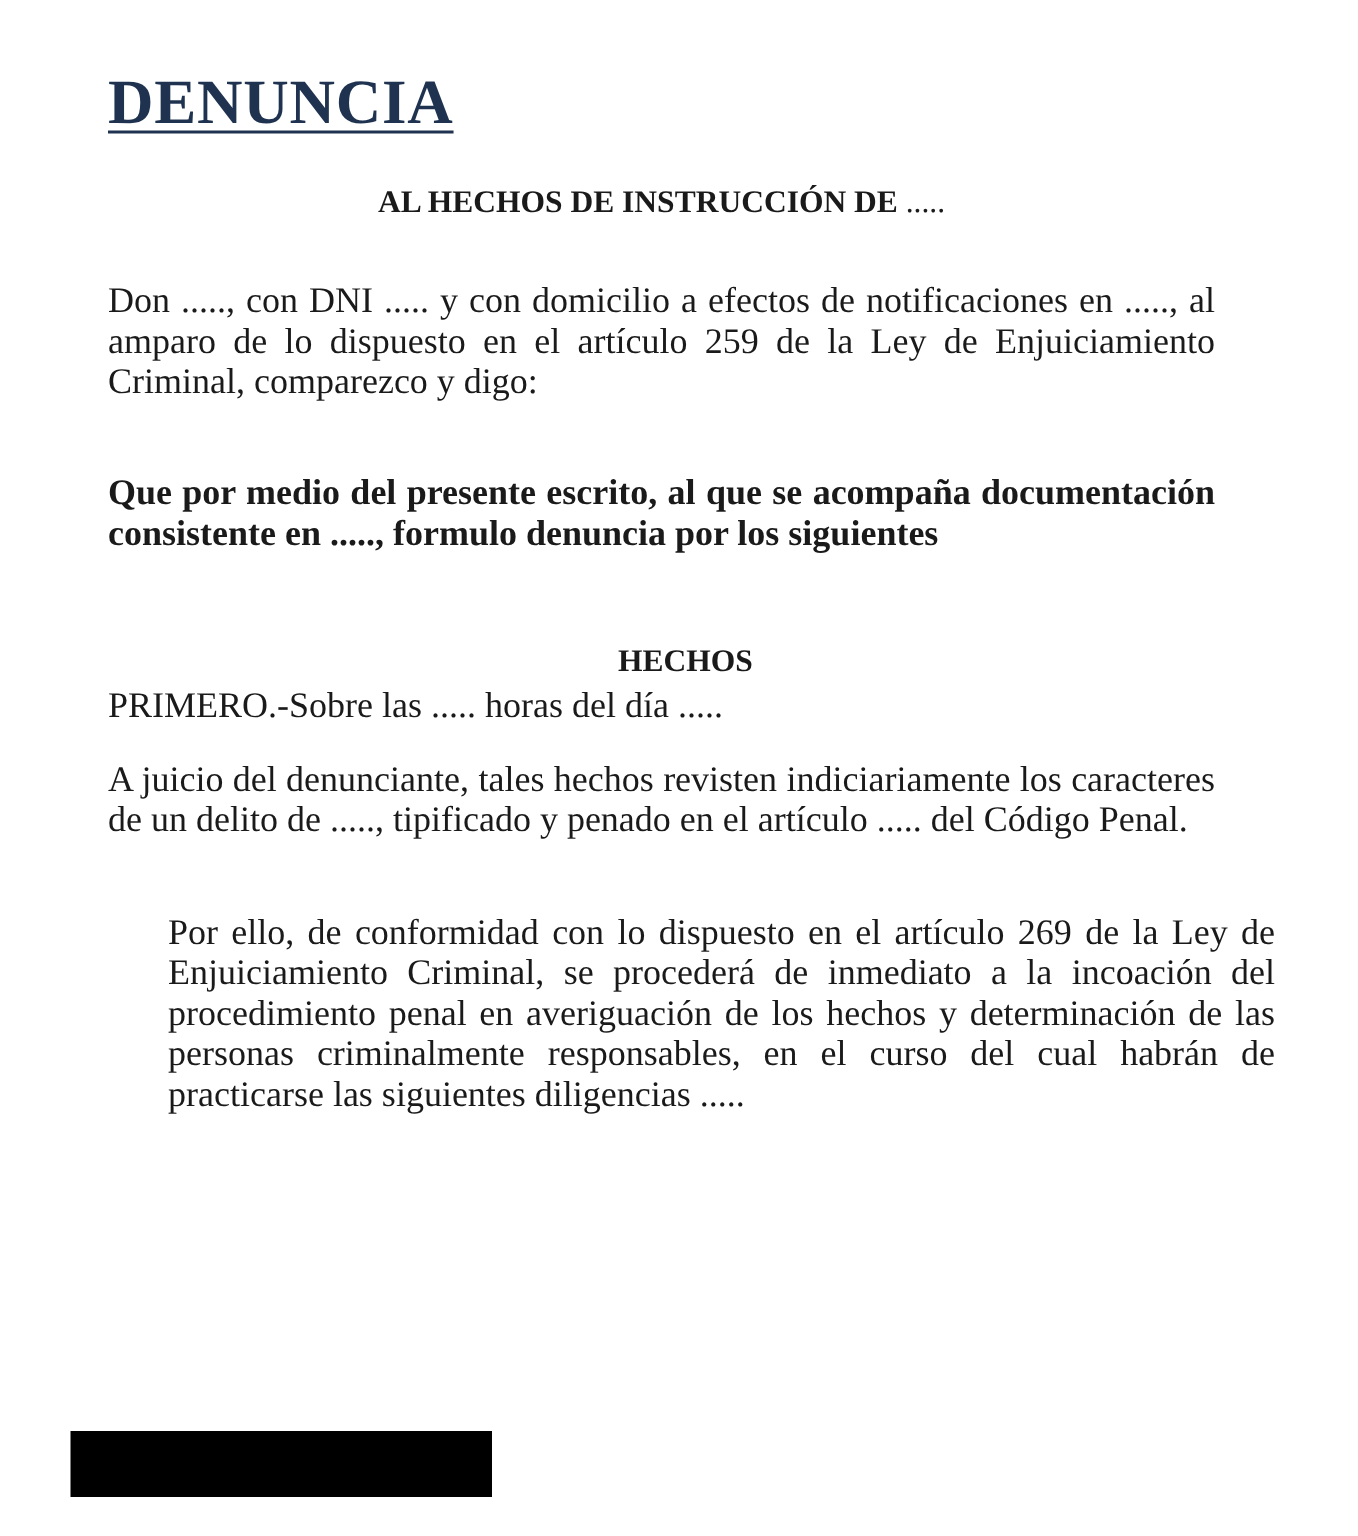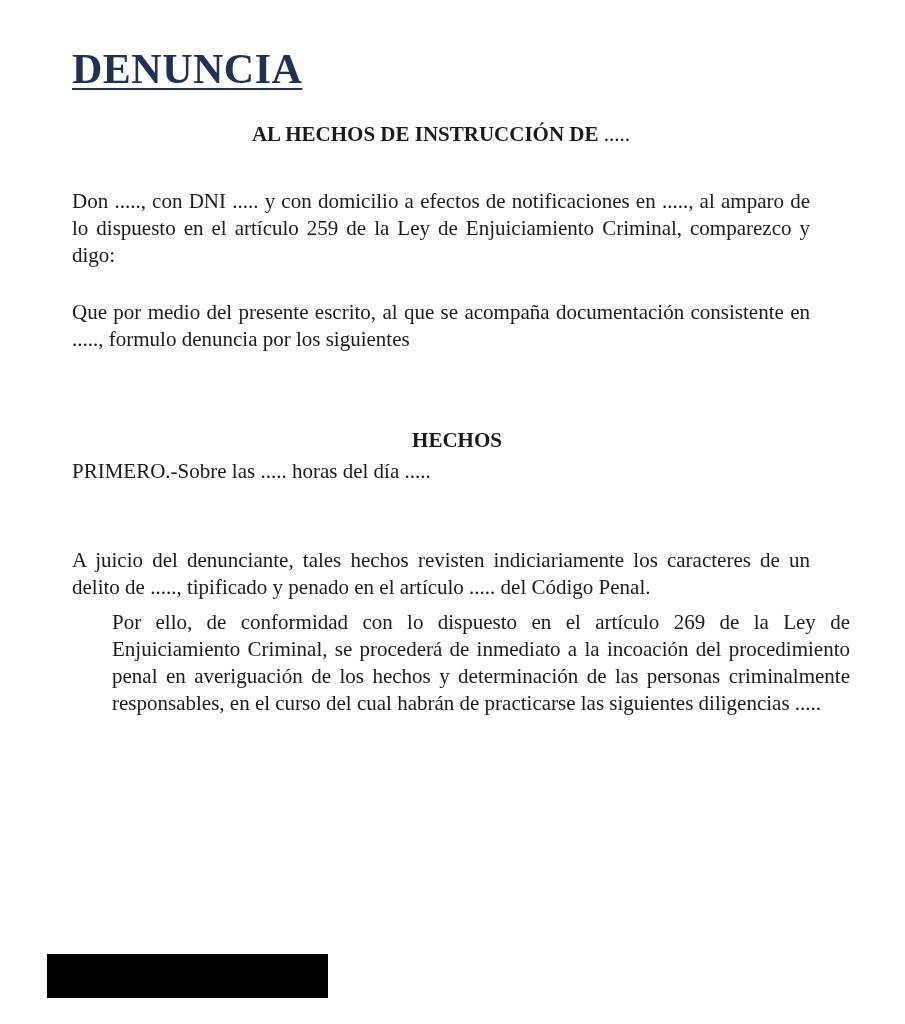--- a/index.html
+++ b/index.html
@@ -44,21 +44,21 @@
       font-size: 21px;
       line-height: 28px;
       padding-left: 0;
     }
     .addressee .bold { font-weight: bold; }
     .para {
       position: absolute;
       left: 72px;
       width: 738px;
       margin: 0;
-      font-size: 21px;
+      font-size: 24px;
       line-height: 27px;
       text-align: justify;
     }
     .para.last-left { text-align-last: left; }
     .heading-center {
       position: absolute;
       left: 72px;
       width: 738px;
       text-align: center;
       font-size: 21px;
@@ -81,27 +81,27 @@
 <div class="page">
 
   <h1 class="doc-title">DENUNCIA</h1>
 
   <div class="addressee">
     <span class="bold">AL HECHOS DE INSTRUCCIÓN DE</span><span> .....</span>
   </div>
 
   <p class="para last-left" style="top:188px;">Don ....., con DNI ..... y con domicilio a efectos de notificaciones en ....., al amparo de lo dispuesto en el artículo 259 de la Ley de Enjuiciamiento Criminal, comparezco y digo:</p>
 
-  <p class="para last-left" style="top:299px;">Que por medio del presente escrito, al que se acompaña documentación consistente en ....., formulo denuncia por los siguientes</p>
+  <p class="para last-left" style="top:316px;font-weight:bold;">Que por medio del presente escrito, al que se acompaña documentación consistente en ....., formulo denuncia por los siguientes</p>
 
   <h2 class="heading-center" style="top:410px;">HECHOS</h2>
 
   <p class="para last-left" style="top:458px;">PRIMERO.-Sobre las ..... horas del día .....</p>
 
-  <p class="para last-left" style="top:507px;margin-top:40px;">A juicio del denunciante, tales hechos revisten indiciariamente los caracteres de un delito de ....., tipificado y penado en el artículo ..... del Código Penal.</p>
+  <p class="para last-left" style="top:507px;">A juicio del denunciante, tales hechos revisten indiciariamente los caracteres de un delito de ....., tipificado y penado en el artículo ..... del Código Penal.</p>
 
   <p class="para last-left" style="top:609px;margin-left:40px;">Por ello, de conformidad con lo dispuesto en el artículo 269 de la Ley de Enjuiciamiento Criminal, se procederá de inmediato a la incoación del procedimiento penal en averiguación de los hechos y determinación de las personas criminalmente responsables, en el curso del cual habrán de practicarse las siguientes diligencias .....</p>
 
 
   <p class="para last-left" style="top:953px;margin-left:36px;">Firma del denunciante</p>
 
   <div class="redaction"></div>
 
 </div>
 

